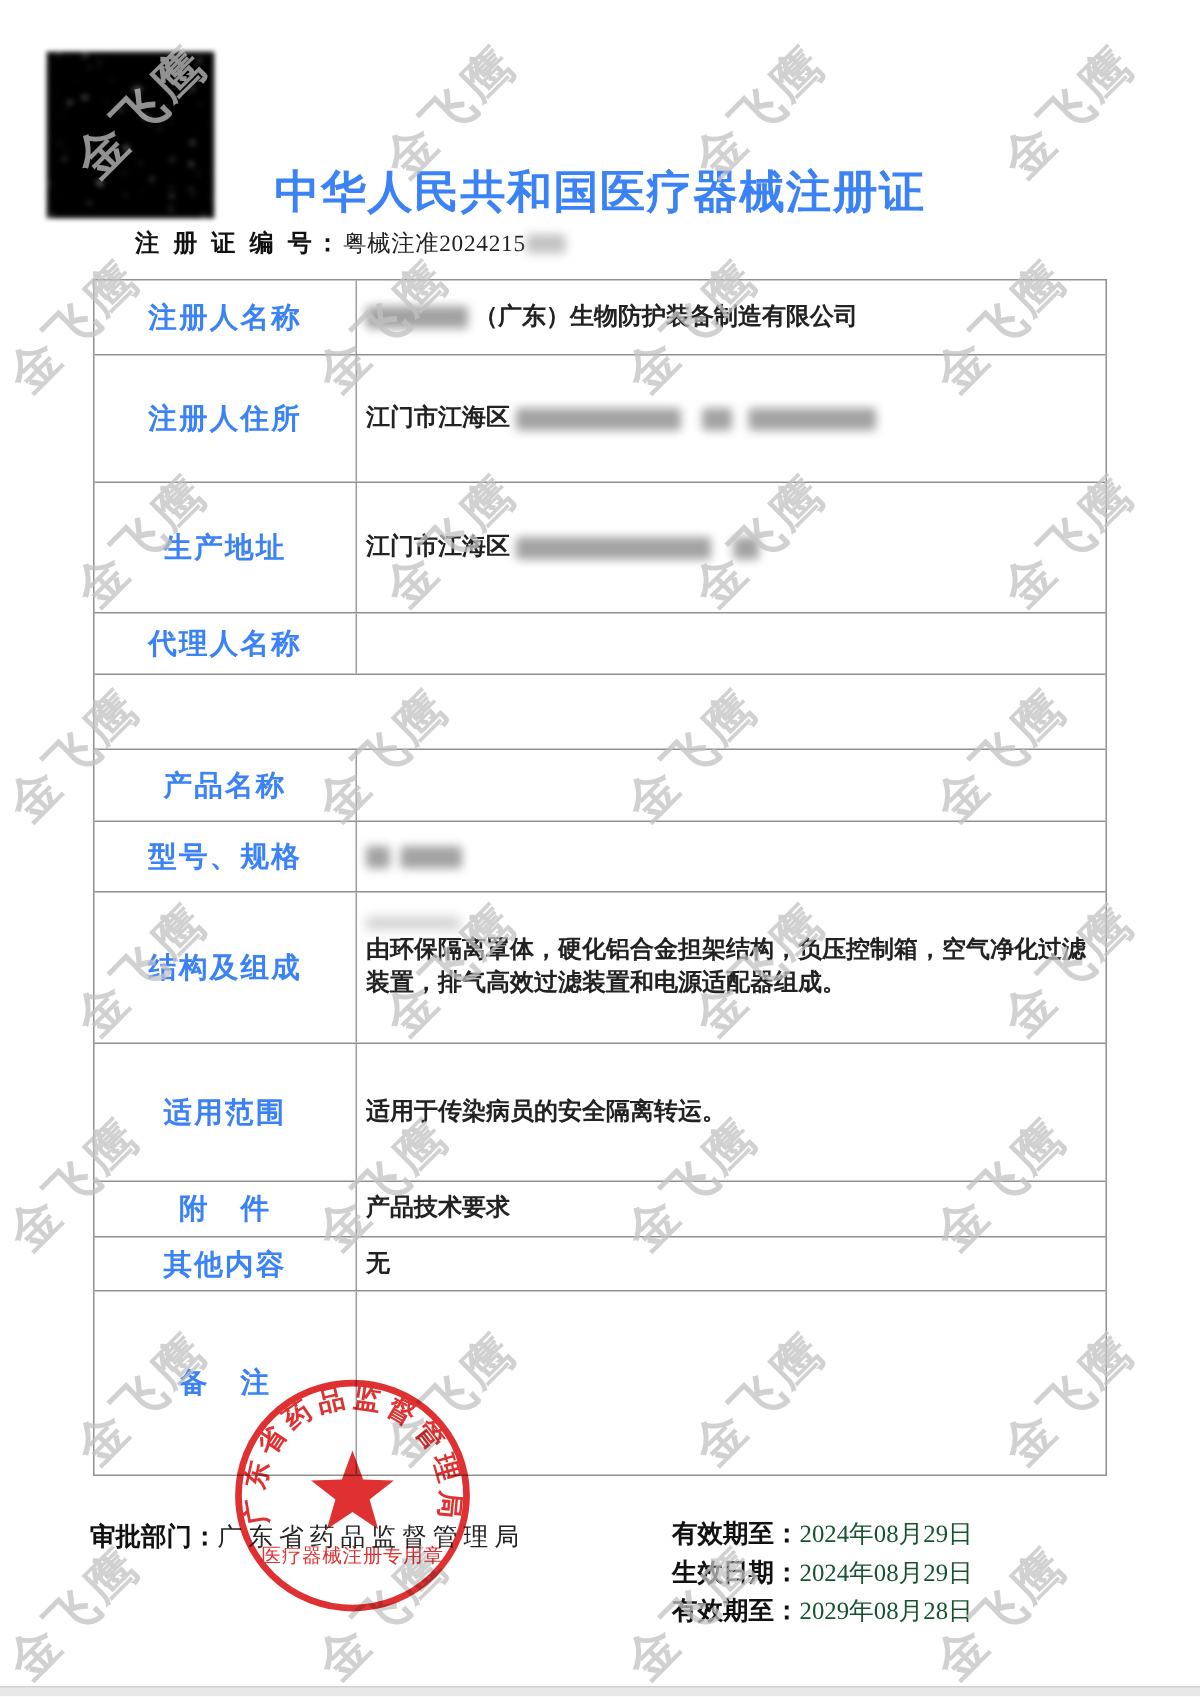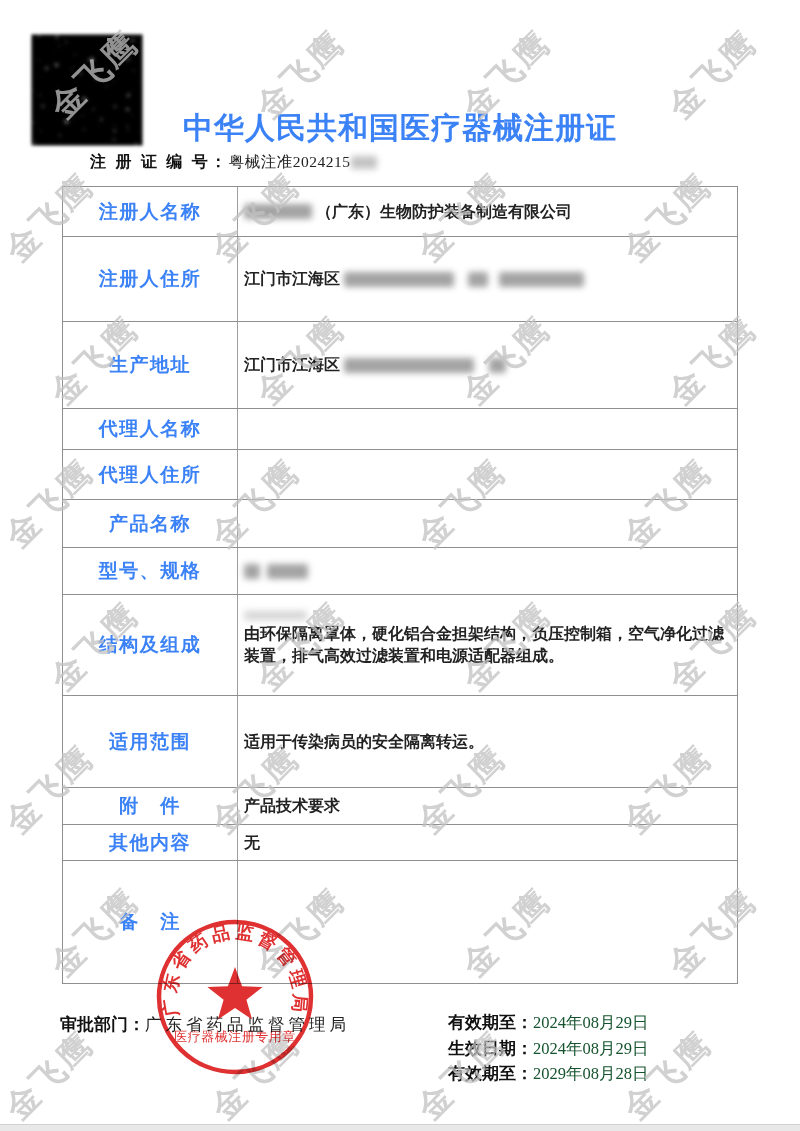--- a/index.html
+++ b/index.html
@@ -122,21 +122,20 @@
         <span class="redact w17"></span>
       </div>
     </div>
 
     <div class="trow r3">
       <div class="tlabel">代理人名称</div>
       <div class="tvalue"></div>
     </div>
 
     <div class="trow r4">
-      <div class="tlabel">代理人住所</div>
       <div class="tvalue"></div>
     </div>
 
     <div class="trow r5">
       <div class="tlabel">产品名称</div>
     </div>
 
     <div class="trow r6">
       <div class="tlabel">型号、规格</div>
       <div class="tvalue">

